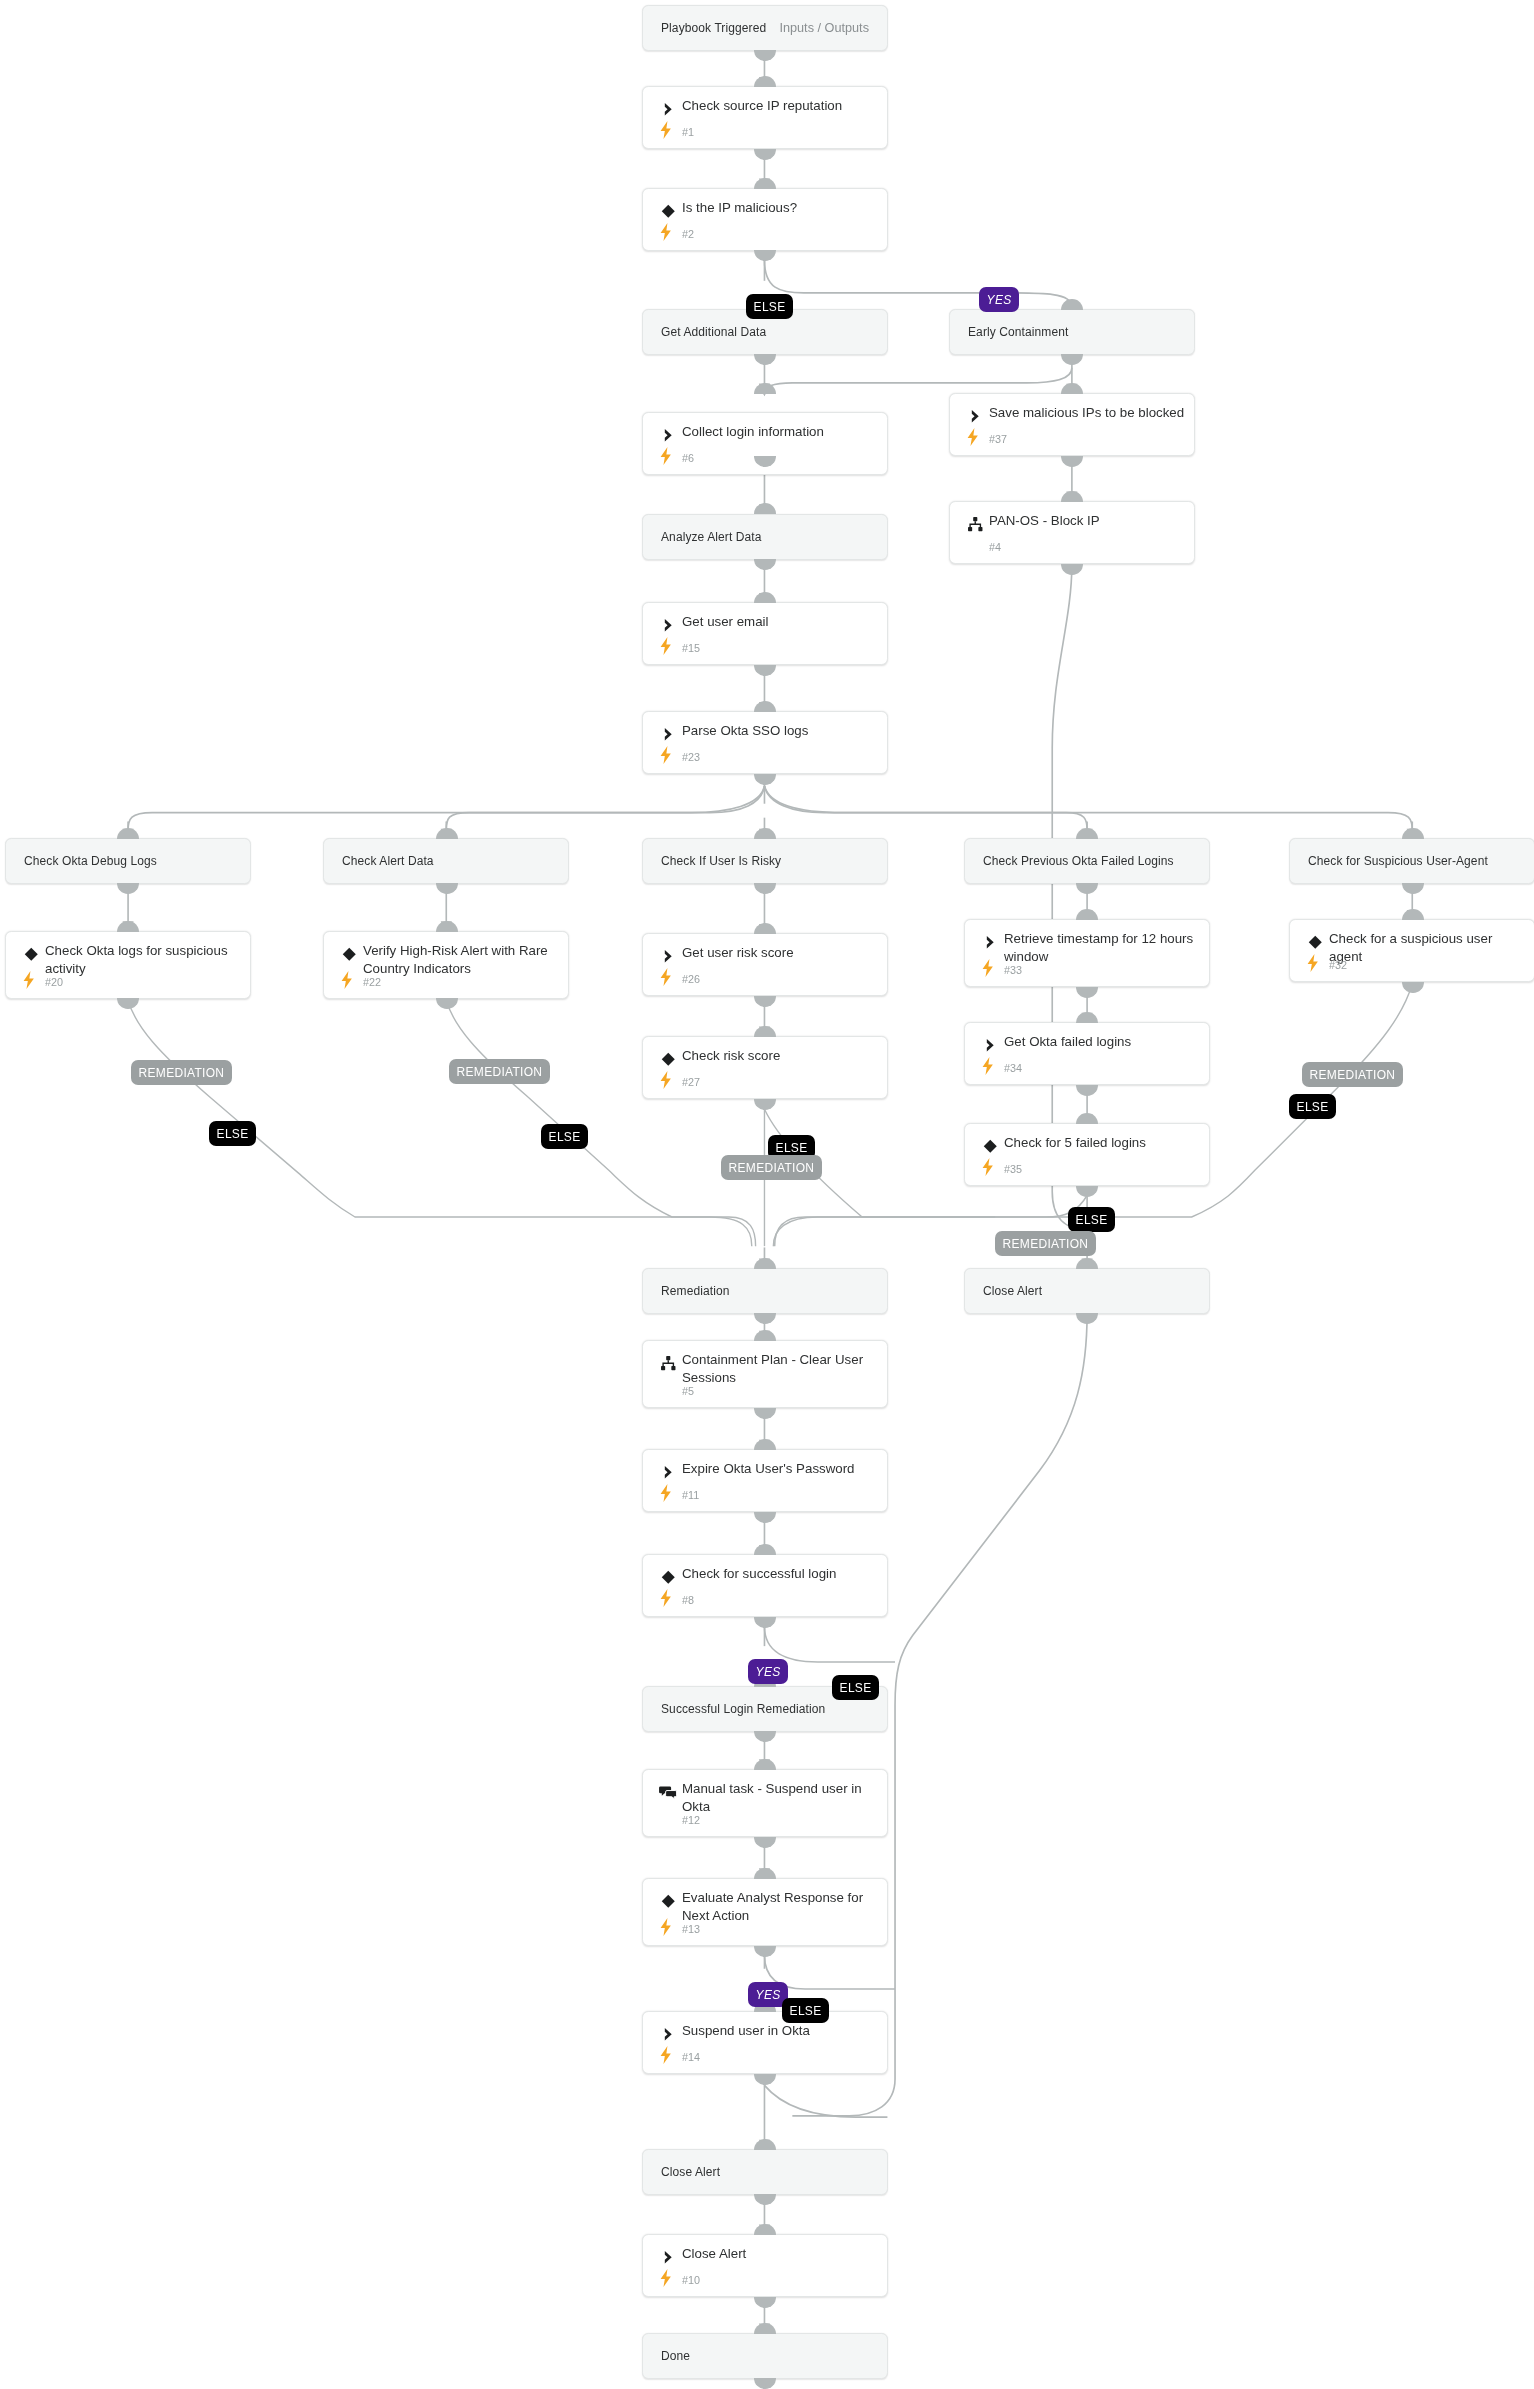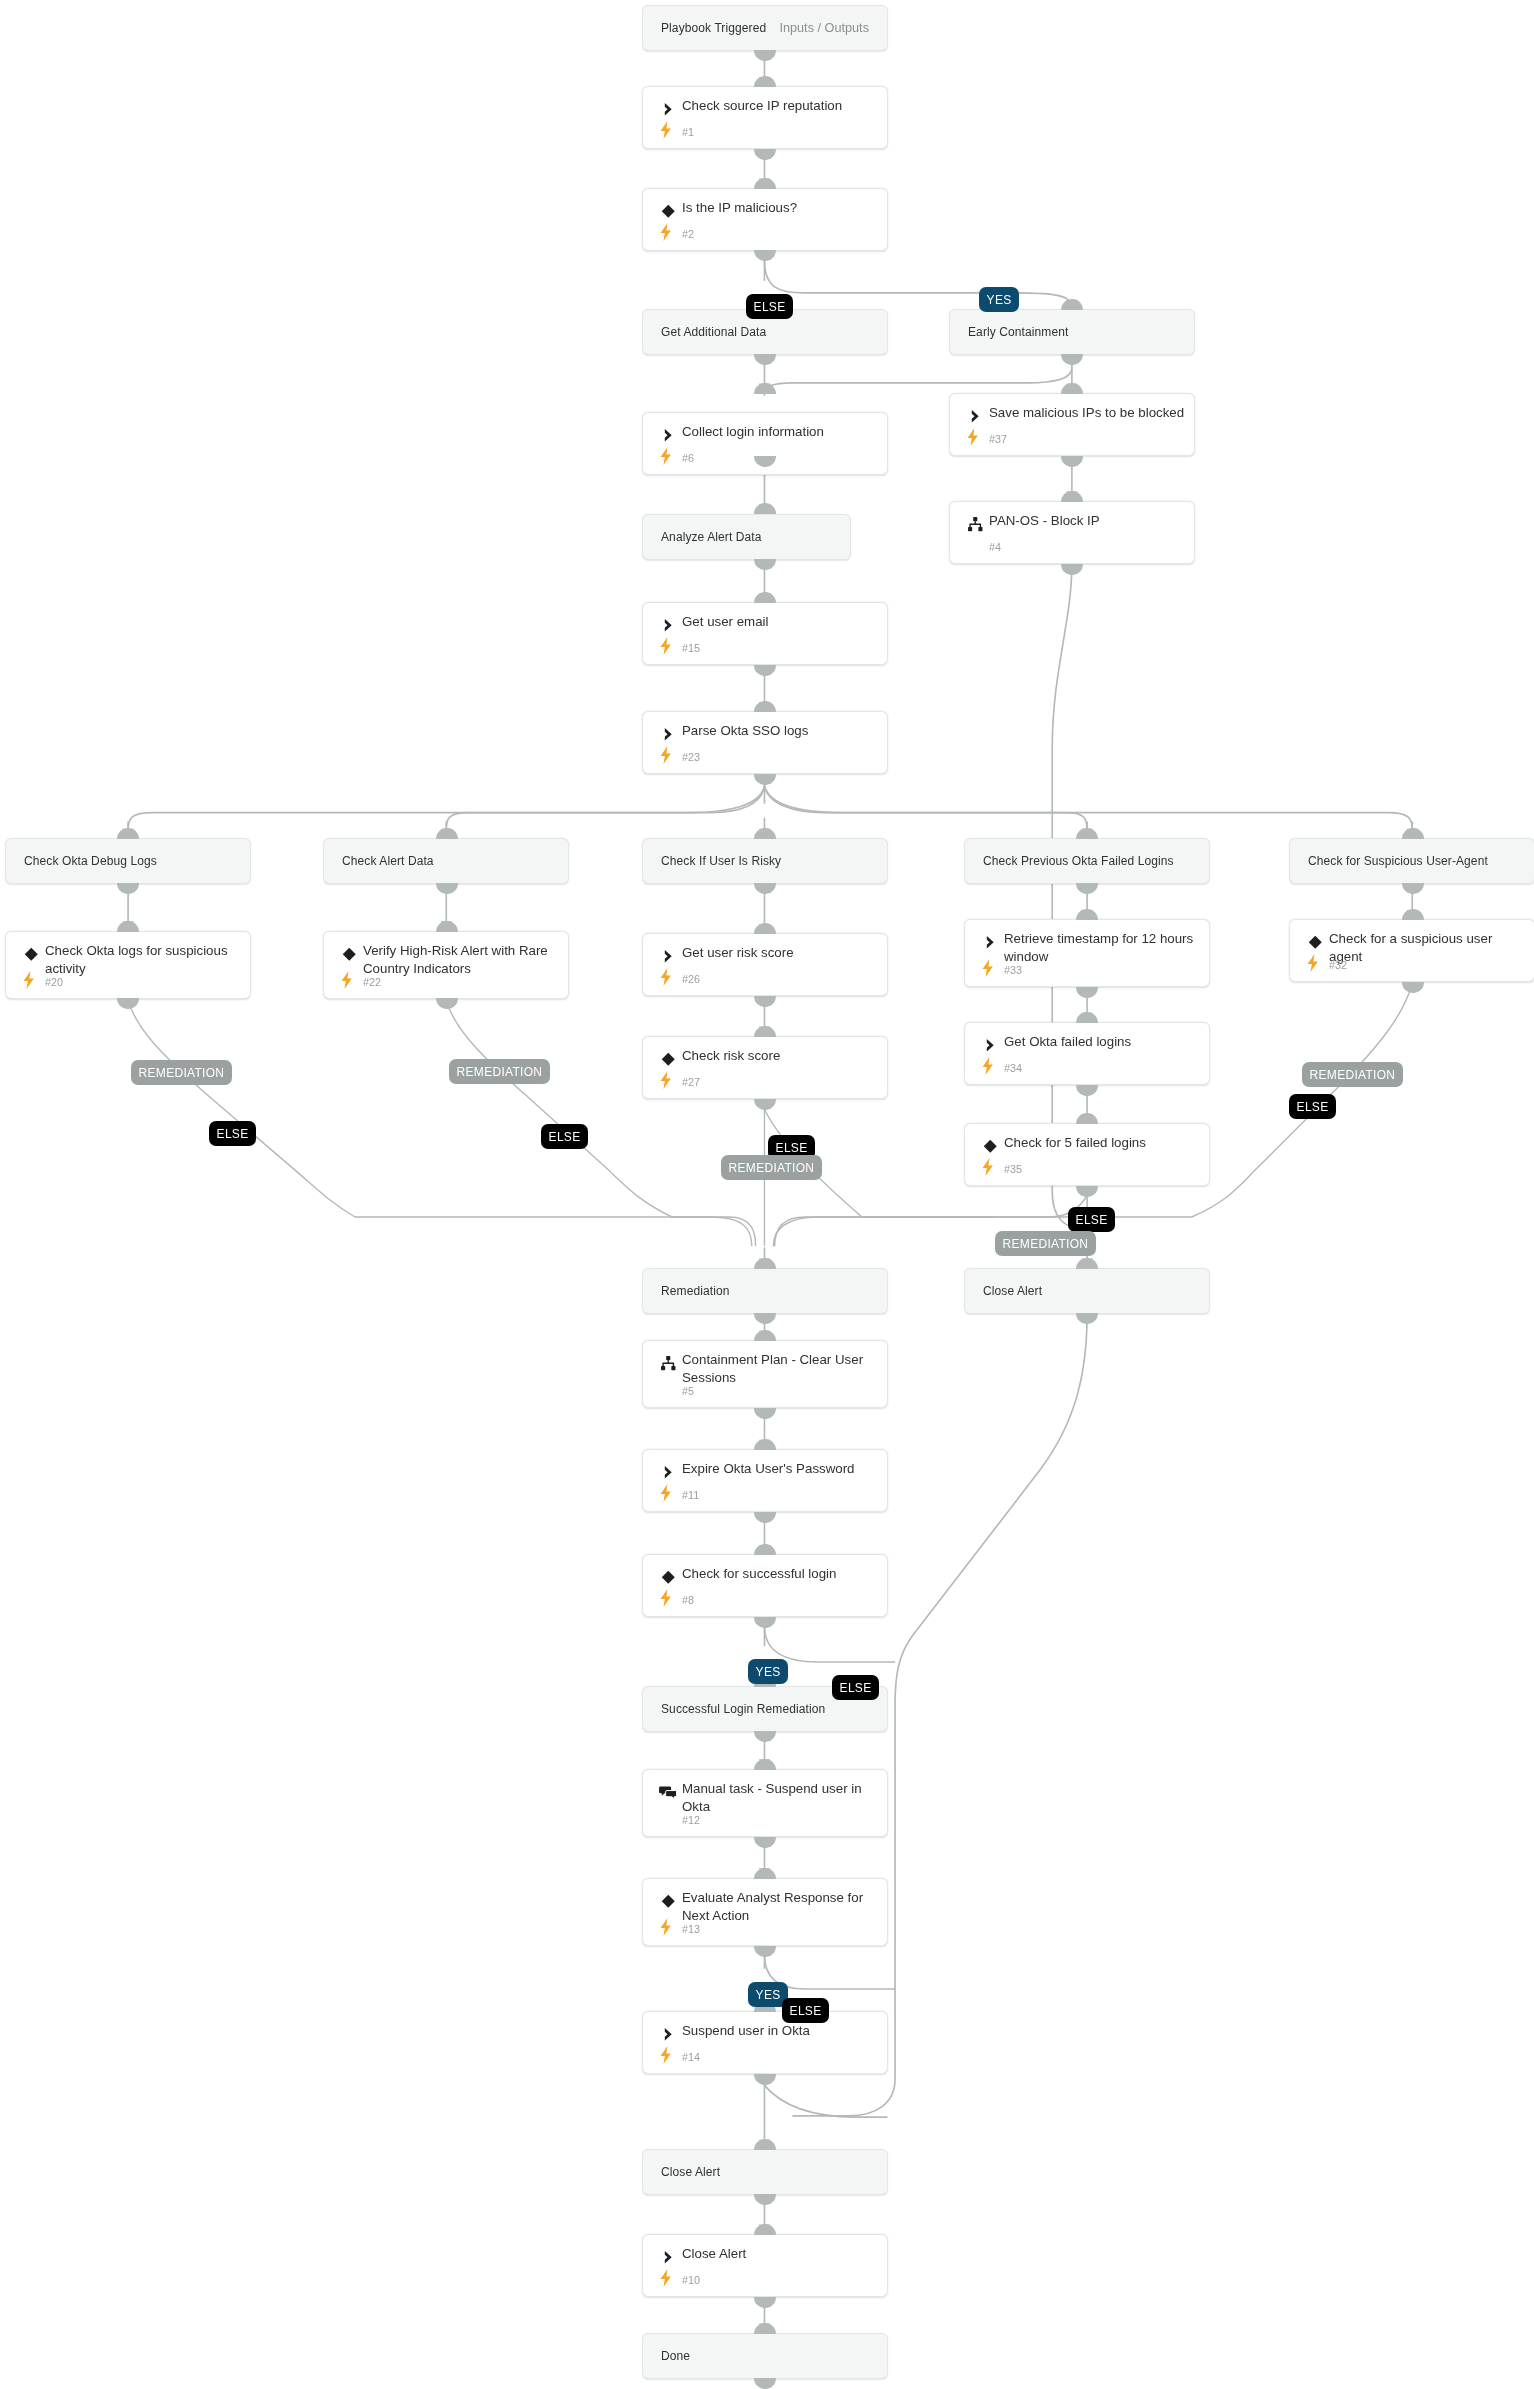--- a/index.html
+++ b/index.html
@@ -28,21 +28,21 @@
 
   
   .port{position:absolute;width:21.6px;height:10.8px;background:#b3b8b9;}
   .port.out{border-radius:0 0 10.8px 10.8px;}
   .port.in{border-radius:10.8px 10.8px 0 0;}
 
   
   .pill{position:absolute;box-sizing:border-box;display:flex;align-items:center;justify-content:center;
       border-radius:7px;font-size:12px;letter-spacing:0.3px;color:#ffffff;height:25px;padding:0 7.6px;margin-top:13px;}
   .pill.else{background:#000000;}
-  .pill.yes{background:#0c4a6e;}
+  .pill.yes{background:#4c1d95;font-style:italic;}
   .pill.rem{background:#9ba0a1;}
 </style>
 </head>
 <body>
 
 <div id="canvas">
 
   <svg id="edges" viewBox="0 0 2420 3769">
     <defs>
       <marker id="arw" markerWidth="9" markerHeight="9" refX="4.5" refY="4.2" orient="auto">
@@ -238,21 +238,21 @@
         <div class="t-label">Save malicious IPs to be blocked</div>
         <div class="t-bolt">
           <svg width="14" height="18" viewBox="0 0 14 20" aria-hidden="true">
             <path d="M8.6 0 L1 11 L5.7 11 L4.2 20 L12.4 8.2 L7.4 8.2 Z" fill="#f5a623"></path>
           </svg>
         </div>
         <div class="t-num">#37</div>
       </div>
       <div class="port out" style="left: 1061px; top: 456px;"></div>
       <div class="port in" style="left: 1061px; top: 383px;"></div>
-      <div class="node section nobolt" style="left: 642px; top: 514px; width: 209px; height: 46px;">
+      <div class="node section nobolt" style="left: 642px; top: 514px; width: 246px; height: 46px;">
         <div class="sec-title">Analyze Alert Data</div>
       </div>
       <div class="port out" style="left: 754px; top: 559px;"></div>
       <div class="port in" style="left: 754px; top: 503px;"></div>
       <div class="node task nobolt" style="left: 949px; top: 501px; width: 246px; height: 63px;">
         <div class="t-icon">
           <svg width="16.5" height="16.5" viewBox="0 0 24 24" aria-hidden="true">
             <rect x="9" y="1.5" width="6" height="6" rx="1" fill="#1c1e1f"></rect>
             <rect x="1.5" y="16" width="6" height="6" rx="1" fill="#1c1e1f"></rect>
             <rect x="16.5" y="16" width="6" height="6" rx="1" fill="#1c1e1f"></rect>

